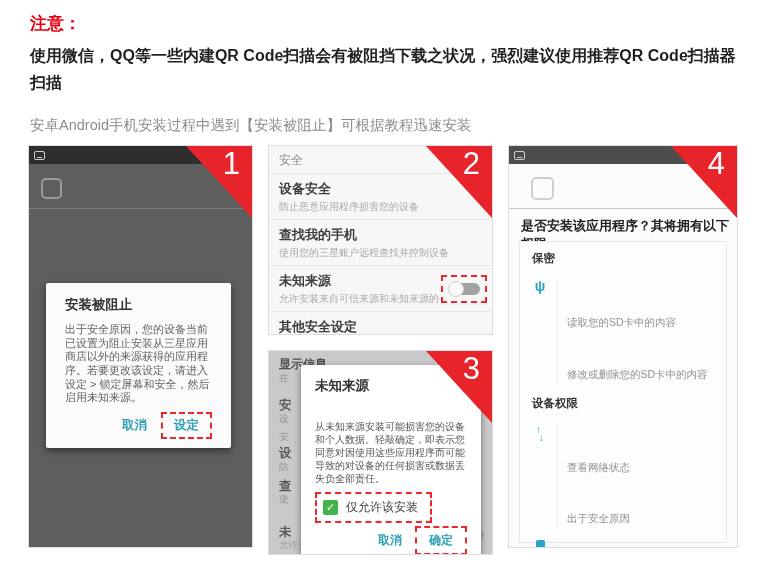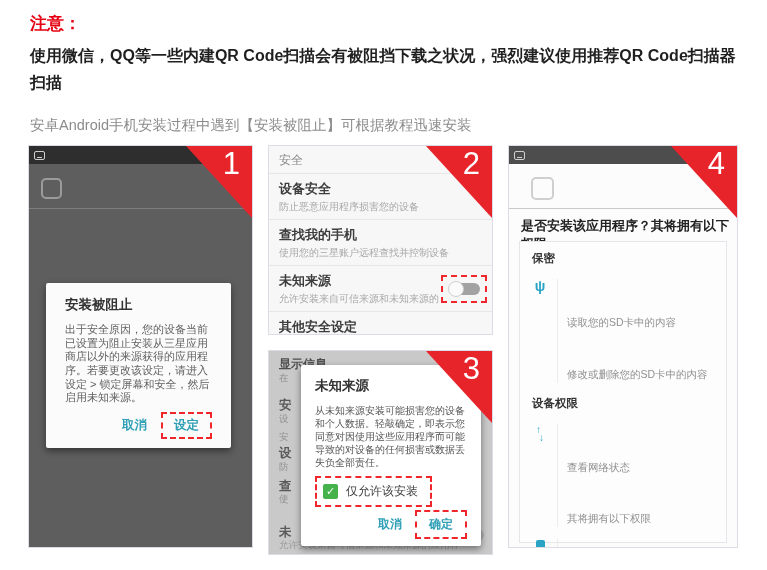--- a/index.html
+++ b/index.html
@@ -65,21 +65,21 @@
 
   
   .p3-header { position:absolute; left:10px; top:5px; font-size:12px; font-weight:bold; color:#4e4e4e; }
   .p3-header-sub { position:absolute; left:10px; top:21px; font-size:9.5px; color:#8e8e8e; }
   .frag { position:absolute; left:10px; color:#5a5a5a; }
   .frag.b { font-size:12.5px; font-weight:bold; }
   .frag.s { font-size:9.5px; color:#909090; }
   .p3-bottom-sub { position:absolute; left:10px; top:188px; width:178px; font-size:9.5px; color:#9b9b9b; white-space:nowrap; overflow:hidden; }
   .p3-toggle { position:absolute; right:8px; top:176px; opacity:.65; }
   .d3 { left:32px; right:11px; top:14px; padding:12px 14px 7px; background:#fff; }
-  .d3 .dlg-body { font-size:10px; color:#555; line-height:1.3; margin-top:9px; }
+  .d3 .dlg-body { font-size:10px; color:#555; line-height:1.3; margin-top:25px; }
   .chk-row { display:inline-flex; align-items:center; gap:8px; margin-top:7px; padding:5px 12px 5px 6px; cursor:pointer; }
   .chk-box { width:15px; height:15px; background:#45b24b; border-radius:2px; color:#fff; font-size:11px;
              display:inline-flex; align-items:center; justify-content:center; }
   .chk-label { font-size:12px; color:#3d3d3d; }
   .d3-actions { display:flex; justify-content:flex-end; align-items:center; gap:6px; margin-top:3px; }
   .d3-btn { color:#2e9fb5; font-size:12px; font-weight:bold; padding:4px 7px; cursor:pointer; }
   .d3-btn.hl { border:2px dashed #f0262b; padding:4px 12px; }
 
   
   .gs4 { left:22px; top:31px; width:23px; height:23px; border:2px solid #cfcfcf; }
@@ -237,21 +237,21 @@
         </span>
       </div>
 
       <div class="p4-section">设备权限</div>
       <div class="p4-secline"></div>
 
       <div class="perm-row">
         <span class="perm-icon"><span class="arr-up">↑</span><span class="arr-dn">↓</span></span>
         <span class="perm-text">
           <div class="perm-line">查看网络状态</div>
-          <div class="perm-line">其将拥有以下权限</div>
+          <div class="perm-line">出于安全原因</div>
         </span>
       </div>
 
       <div class="perm-row">
         <span class="perm-icon"><span class="vib-icon"></span></span>
         <span class="perm-text">
           <div class="perm-line">控制振动器</div>
         </span>
       </div>
 

